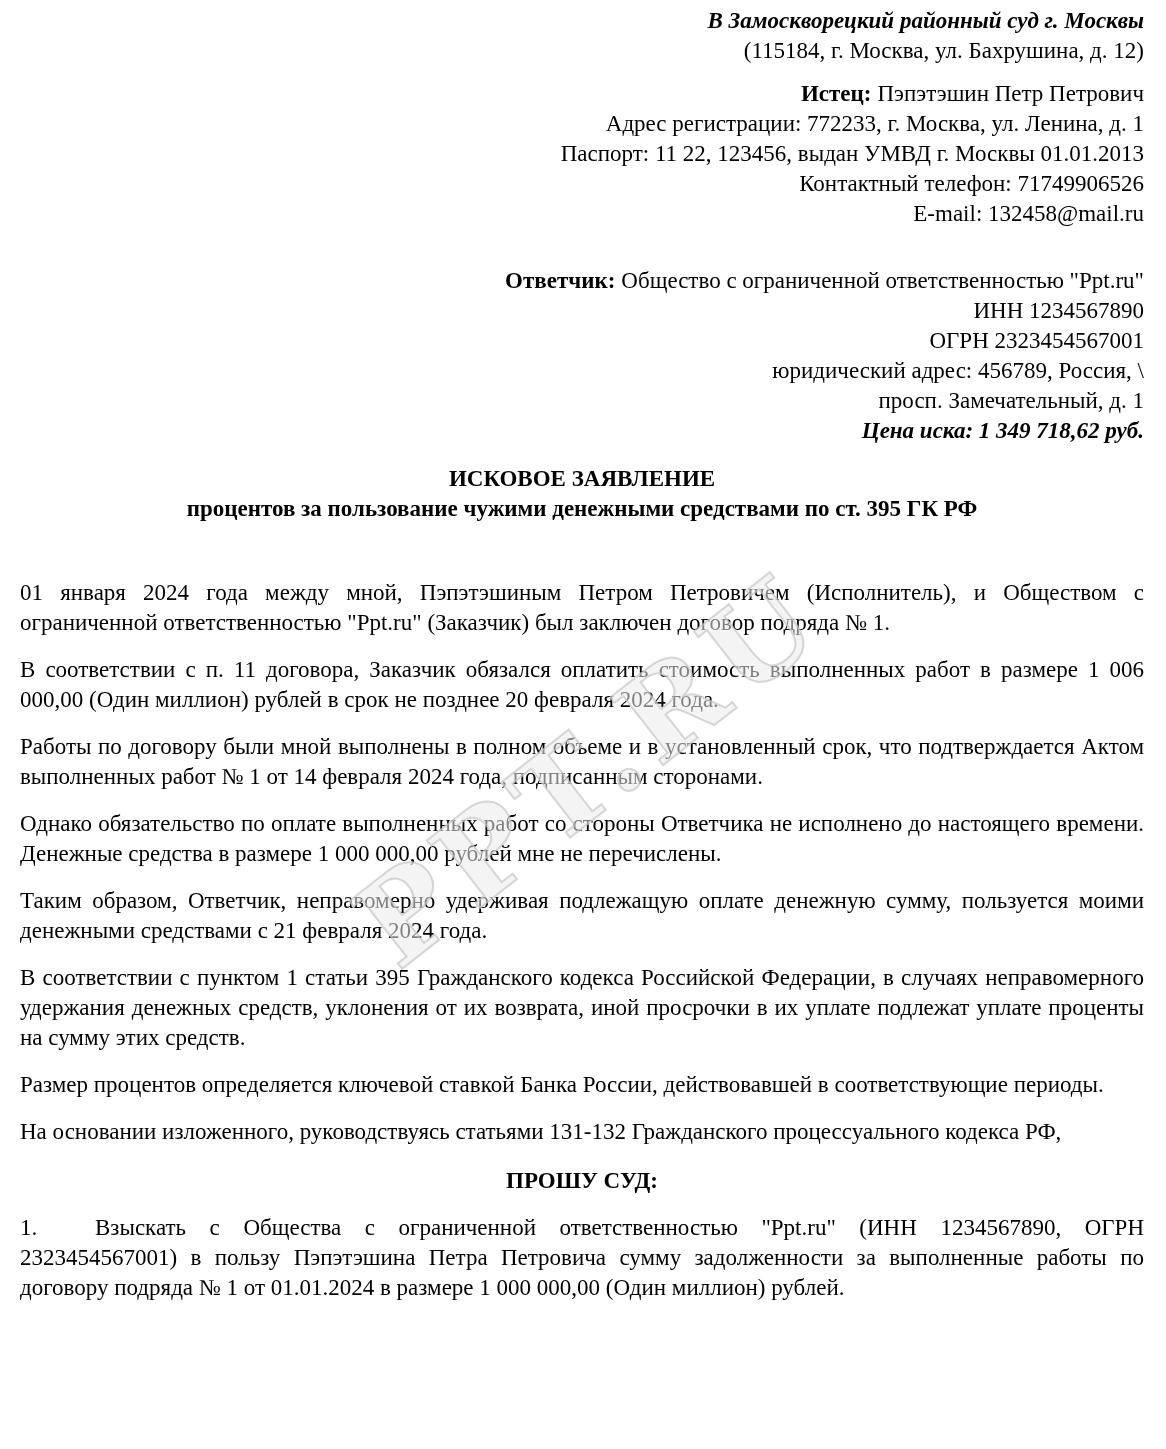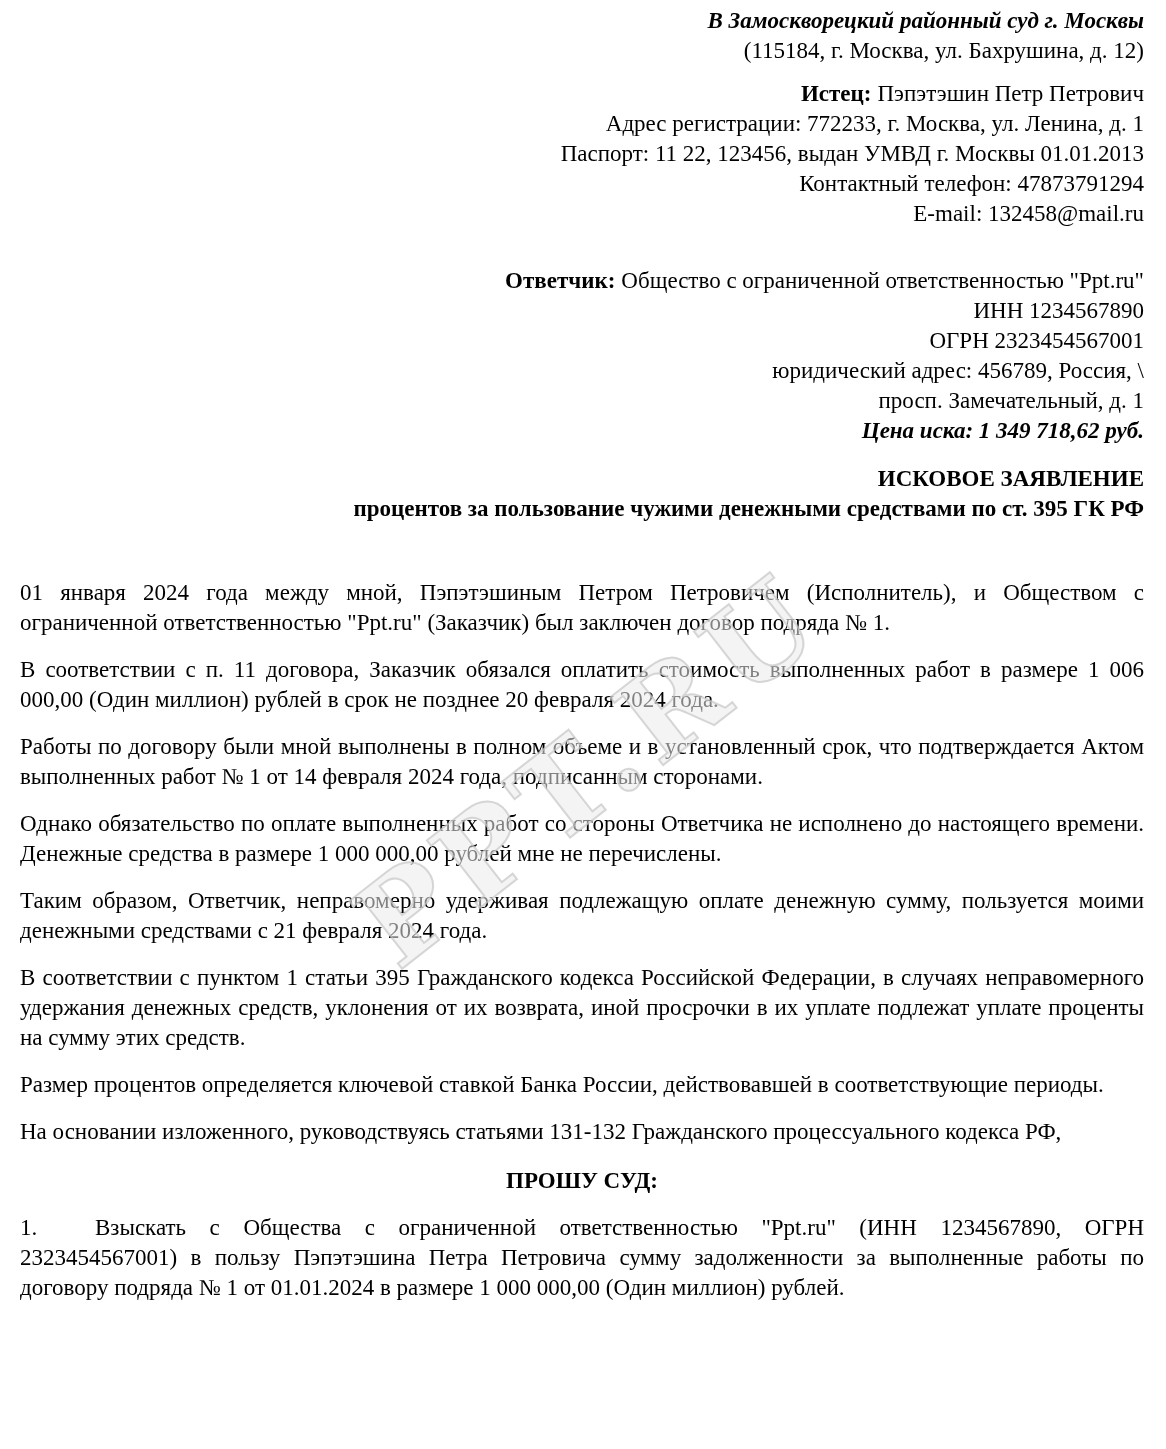--- a/index.html
+++ b/index.html
@@ -19,21 +19,21 @@
   }
   .content { position: relative; z-index: 1; }
   .right  { text-align: right; }
   .center { text-align: center; }
   .just   { text-align: justify; }
   .bold   { font-weight: bold; font-style: italic; }
   .lbl    { font-weight: bold; margin-right: 6px; }
 
   .plaintiff-block { margin-top: 13px; }
   .defendant-block { margin-top: 37px; }
-  .doc-title       { margin-top: 18px; font-weight: bold; text-align: right; }
+  .doc-title       { margin-top: 18px; font-weight: bold; }
   .para            { margin-top: 17px; }
   .para-first      { margin-top: 54px; }
   .petition-heading{ margin-top: 19px; font-weight: bold; }
   .petition-item   { margin-top: 17px; }
   .item-num        { display: inline-block; width: 75px; }
 
   .watermark {
     position: absolute;
     left: 300px;
     top: 705px;
@@ -64,21 +64,21 @@
 
     <div class="right">
       <div class="bold">В Замоскворецкий районный суд г. Москвы</div>
       <div>(115184, г. Москва, ул. Бахрушина, д. 12)</div>
     </div>
 
     <div class="right plaintiff-block">
       <div><b class="lbl">Истец:</b><span>Пэпэтэшин Петр Петрович</span></div>
       <div>Адрес регистрации: 772233, г. Москва, ул. Ленина, д. 1</div>
       <div>Паспорт: 11 22, 123456, выдан УМВД г. Москвы 01.01.2013</div>
-      <div>Контактный телефон: 47873791294</div>
+      <div>Контактный телефон: 71749906526</div>
       <div>E-mail: 132458@mail.ru</div>
     </div>
 
     <div class="right defendant-block">
       <div><b class="lbl">Ответчик:</b><span>Общество с ограниченной ответственностью "Ppt.ru"</span></div>
       <div>ИНН 1234567890</div>
       <div>ОГРН 2323454567001</div>
       <div>юридический адрес: 456789, Россия, \</div>
       <div>просп. Замечательный, д. 1</div>
       <div class="bold">Цена иска: 1 349 718,62 руб.</div>

